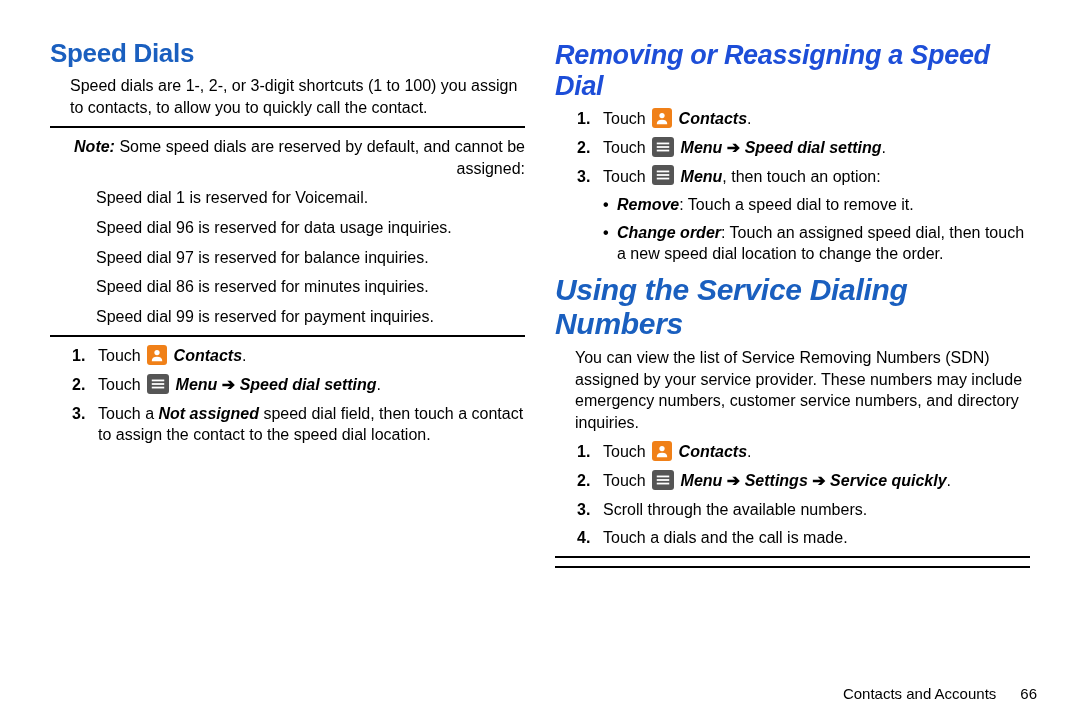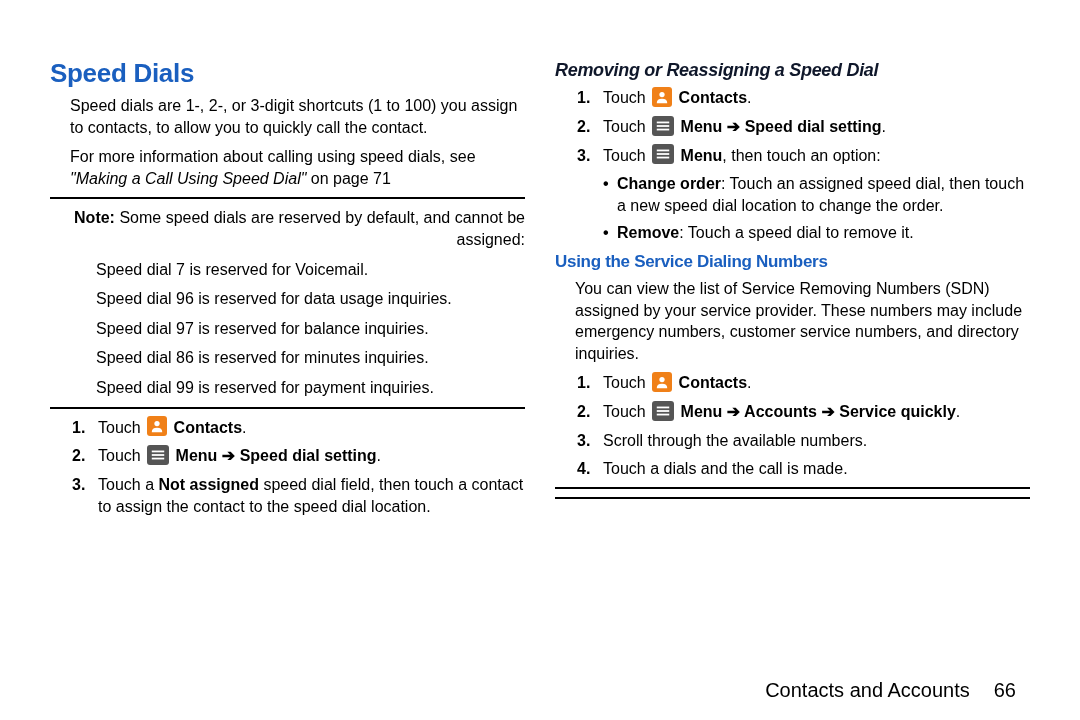--- a/index.html
+++ b/index.html
@@ -10,38 +10,37 @@
     color: #000;
     width: 1080px;
     height: 720px;
     box-sizing: border-box;
     overflow: hidden;
   }
   .page {
     display: flex;
     padding: 30px 50px 10px 50px;
     gap: 30px;
-    margin-top: 20px;
   }
   .col {
     flex: 1;
     min-width: 0;
   }
   .h1 {
     color: #1a5fbf;
     font-size: 26px;
     font-weight: 900;
     margin: 8px 0 6px 0;
     letter-spacing: -0.3px;
     font-family: Arial, Helvetica, sans-serif;
     font-stretch: condensed;
   }
   .h2 {
-    color: #0f172a;
-    font-size: 18px;
+    color: #1d4ed8;
+    font-size: 27px;
     font-weight: 900;
     font-style: italic;
     margin: 10px 0 6px 0;
     letter-spacing: -0.3px;
   }
   p {
     margin: 4px 0 8px 0;
     line-height: 1.35;
     padding-left: 20px;
   }
@@ -85,21 +84,21 @@
     padding-left: 14px;
     margin: 6px 0;
     line-height:1.35;
   }
   ul.bullets li::before {
     content: "•";
     position: absolute;
     left: 0;
     font-weight: bold;
   }
-  .b { font-weight: bold; }
+  .b { font-weight: bold; font-style: italic; }
   .icon {
     display: inline-flex;
     align-items: center;
     justify-content: center;
     vertical-align: middle;
     width: 20px;
     height: 20px;
     border-radius: 3px;
     margin: 0 2px 2px 2px;
     position: relative;
@@ -111,41 +110,38 @@
   .icon-contacts svg { display:block; }
   .icon-menu {
     background: #555;
     width: 22px;
   }
   .icon-menu svg { display:block; }
   .arrow { font-weight: bold; }
   .footer {
     position: absolute;
     bottom: 18px;
-    right: 64px;
-    font-size: 20px;
+    right: 43px;
+    font-size: 15px;
   }
   .footer .sec { margin-right: 24px; }
 </style>
 </head>
 <body>
 
 <div class="page">
 
   <div class="col">
     <div class="h1">Speed Dials</div>
     <p>Speed dials are 1-, 2-, or 3-digit shortcuts (1 to 100) you assign to contacts, to allow you to quickly call the contact.</p>
-    <p>
-      <span>For more information about calling using speed dials, see </span><span class="xref">"Making a Call Using Speed Dial"</span><span> on page 71</span>
-    </p>
     <hr class="hr">
     <p class="note-block" style="padding-left:0;text-align:right;">
       <span class="b">Note:</span><span> Some speed dials are reserved by default, and cannot be assigned:</span>
     </p>
-    <p class="note-indent">Speed dial 7 is reserved for Voicemail.</p>
+    <p class="note-indent">Speed dial 1 is reserved for Voicemail.</p>
     <p class="note-indent">Speed dial 96 is reserved for data usage inquiries.</p>
     <p class="note-indent">Speed dial 97 is reserved for balance inquiries.</p>
     <p class="note-indent">Speed dial 86 is reserved for minutes inquiries.</p>
     <p class="note-indent">Speed dial 99 is reserved for payment inquiries.</p>
     <hr class="hr">
 
     <ol>
       <li><span class="num">1.</span>
         <span>Touch </span><span class="icon icon-contacts">
             <svg width="14" height="14" viewBox="0 0 16 16">
@@ -193,43 +189,43 @@
         <span>Touch </span><span class="icon icon-menu">
             <svg width="16" height="14" viewBox="0 0 18 14">
               <rect x="2" y="2" width="14" height="2" fill="#fff"></rect>
               <rect x="2" y="6" width="14" height="2" fill="#fff"></rect>
               <rect x="2" y="10" width="14" height="2" fill="#fff"></rect>
             </svg>
           </span><span class="b"> Menu</span><span>, then touch an option:</span>
       </li>
     </ol>
     <ul class="bullets">
+      <li><span class="b">Remove</span><span>: Touch a speed dial to remove it.</span></li>
       <li><span class="b">Change order</span><span>: Touch an assigned speed dial, then touch a new speed dial location to change the order.</span></li>
-      <li><span class="b">Remove</span><span>: Touch a speed dial to remove it.</span></li>
     </ul>
 
-    <div class="h1" style="font-size:17px;">Using the Service Dialing Numbers</div>
+    <div class="h1" style="font-size:30px;font-style:italic;">Using the Service Dialing Numbers</div>
     <p>You can view the list of Service Removing Numbers (SDN) assigned by your service provider. These numbers may include emergency numbers, customer service numbers, and directory inquiries.</p>
     <ol>
       <li><span class="num">1.</span>
         <span>Touch </span><span class="icon icon-contacts">
             <svg width="14" height="14" viewBox="0 0 16 16">
               <circle cx="8" cy="5.2" r="3" fill="#fff"></circle>
               <path d="M2 15 Q2 10 8 10 Q14 10 14 15 Z" fill="#fff"></path>
             </svg>
           </span><span class="b"> Contacts</span><span>.</span>
       </li>
       <li><span class="num">2.</span>
         <span>Touch </span><span class="icon icon-menu">
             <svg width="16" height="14" viewBox="0 0 18 14">
               <rect x="2" y="2" width="14" height="2" fill="#fff"></rect>
               <rect x="2" y="6" width="14" height="2" fill="#fff"></rect>
               <rect x="2" y="10" width="14" height="2" fill="#fff"></rect>
             </svg>
-          </span><span class="b"> Menu </span><span class="arrow">➔</span><span class="b"> Accounts </span><span class="arrow">➔</span><span class="b"> Service quickly</span><span>.</span>
+          </span><span class="b"> Menu </span><span class="arrow">➔</span><span class="b"> Settings </span><span class="arrow">➔</span><span class="b"> Service quickly</span><span>.</span>
       </li>
       <li><span class="num">3.</span><span>Scroll through the available numbers.</span></li>
       <li><span class="num">4.</span><span>Touch a dials and the call is made.</span></li>
     </ol>
     <hr class="hr">
     <hr class="hr">
   </div>
 </div>
 
 <div class="footer">

